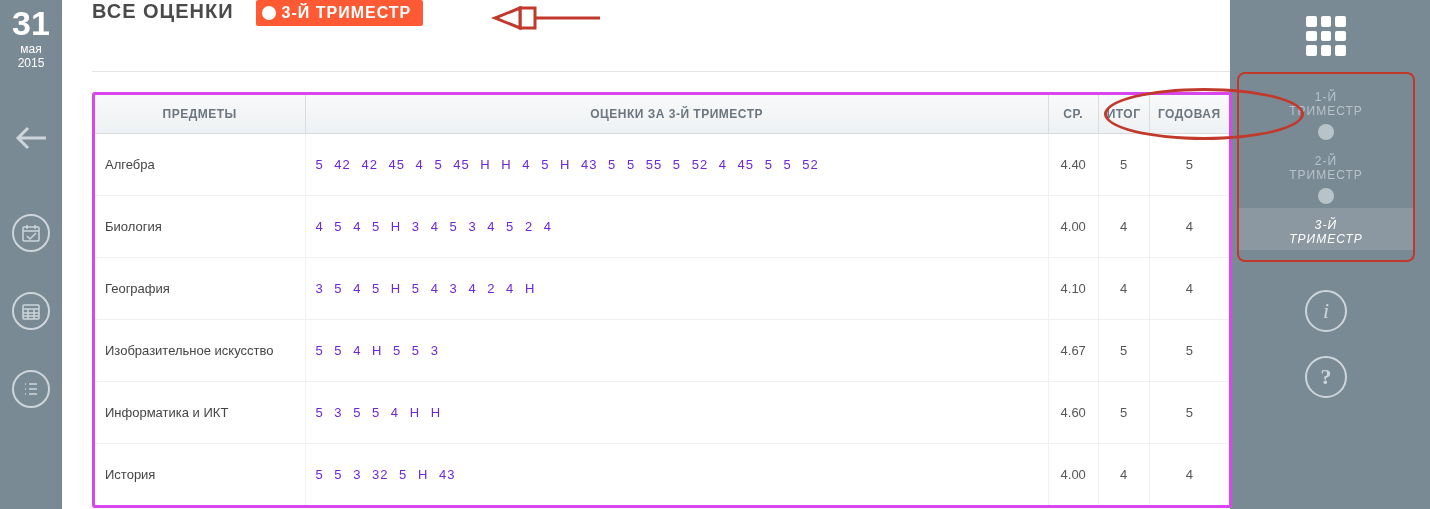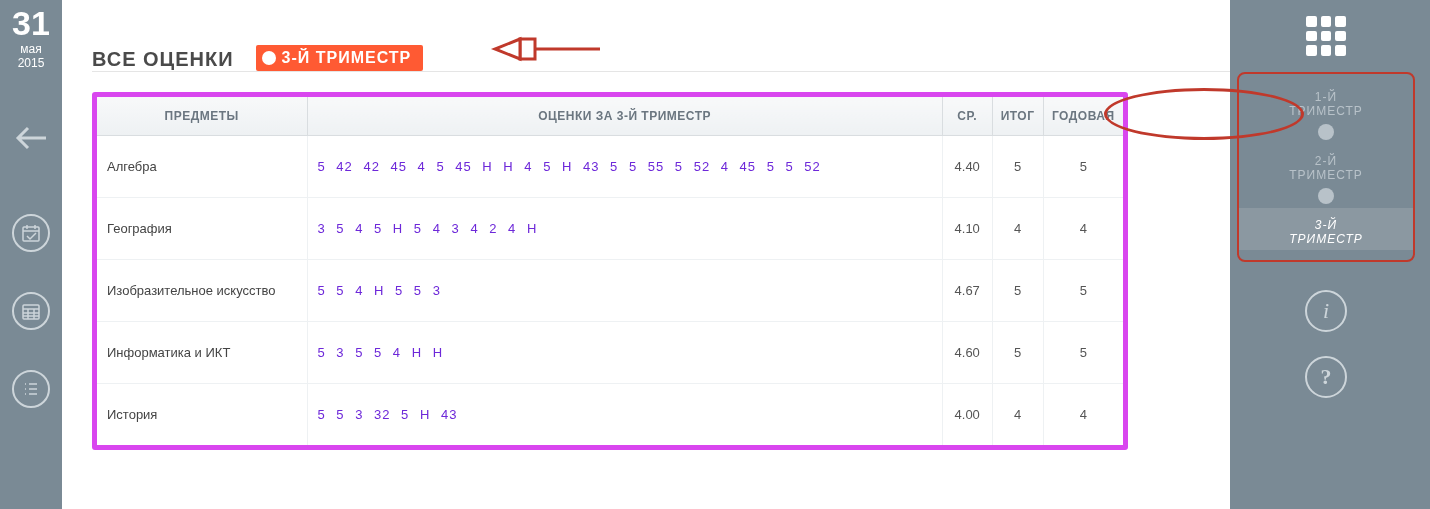--- a/index.html
+++ b/index.html
@@ -79,21 +79,21 @@
 .aux-icon.q span { font-style: normal; font-weight: bold; }
 
 .main {
   position: absolute;
   left: 62px; top: 0;
   width: 1168px; height: 509px;
   background: #fff;
   padding-left: 30px;
 }
 .header {
-  display:flex; align-items:flex-end;
+  display:flex; align-items:flex-start;
   height: 72px;
   gap: 22px;
   border-bottom: 1px solid #e5e5e5;
 }
 .header-title {
   font-size: 20px;
   font-weight: bold;
   color: #4a4a4a;
   letter-spacing: 1px;
 }
@@ -105,23 +105,23 @@
   letter-spacing: 1px;
   padding: 4px 12px 4px 6px;
   display:flex; align-items:center; gap:6px;
   border-radius: 2px;
 }
 .badge .dot { width:14px; height:14px; background:#fff; border-radius:50%; }
 .arrow-callout { margin-left: 40px; }
 
 .table-wrap {
   margin-top: 20px;
-  border: 5px solid #d946ef;
+  border: 3px solid #d946ef;
   border-radius: 3px;
-  width: 1036px;
+  width: 1140px;
 }
 table { width: 100%; border-collapse: collapse; }
 thead th {
   background: linear-gradient(#f8f9fa,#eef1f3);
   font-size: 12px;
   font-weight: bold;
   color: #6b7680;
   letter-spacing: 0.5px;
   text-align: center;
   padding: 12px 8px;
@@ -263,20 +263,27 @@
       </thead>
       <tbody id="tbody">
           <tr>
             <td class="subj">Алгебра</td>
             <td class="grades">5 42 42 45 4 5 45 Н Н 4 5 Н 43 5 5 55 5 52 4 45 5 5 52</td>
             <td class="avg">4.40</td>
             <td class="final">5</td>
             <td class="year">5</td>
           </tr>
           <tr>
+            <td class="subj">Биология</td>
+            <td class="grades">4 5 4 5 Н 3 4 5 3 4 5 2 4</td>
+            <td class="avg">4.00</td>
+            <td class="final">4</td>
+            <td class="year">4</td>
+          </tr>
+          <tr>
             <td class="subj">География</td>
             <td class="grades">3 5 4 5 Н 5 4 3 4 2 4 Н</td>
             <td class="avg">4.10</td>
             <td class="final">4</td>
             <td class="year">4</td>
           </tr>
           <tr>
             <td class="subj">Изобразительное искусство</td>
             <td class="grades">5 5 4 Н 5 5 3</td>
             <td class="avg">4.67</td>

